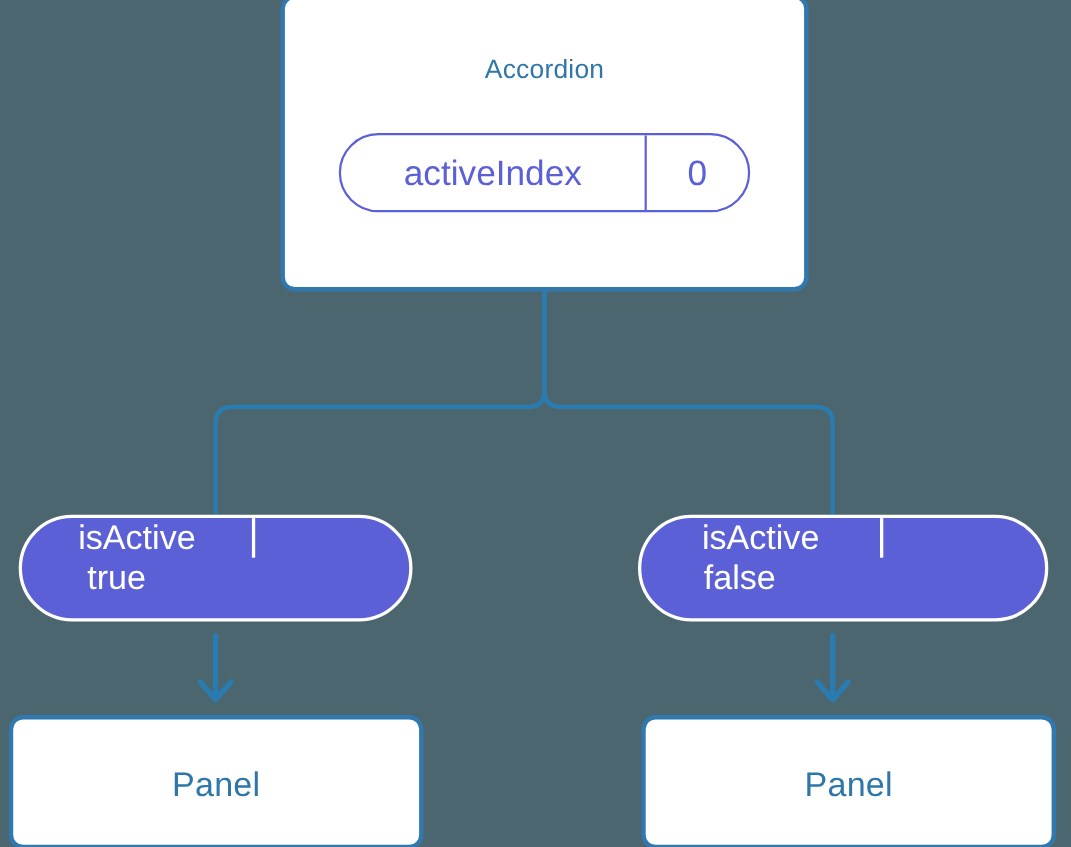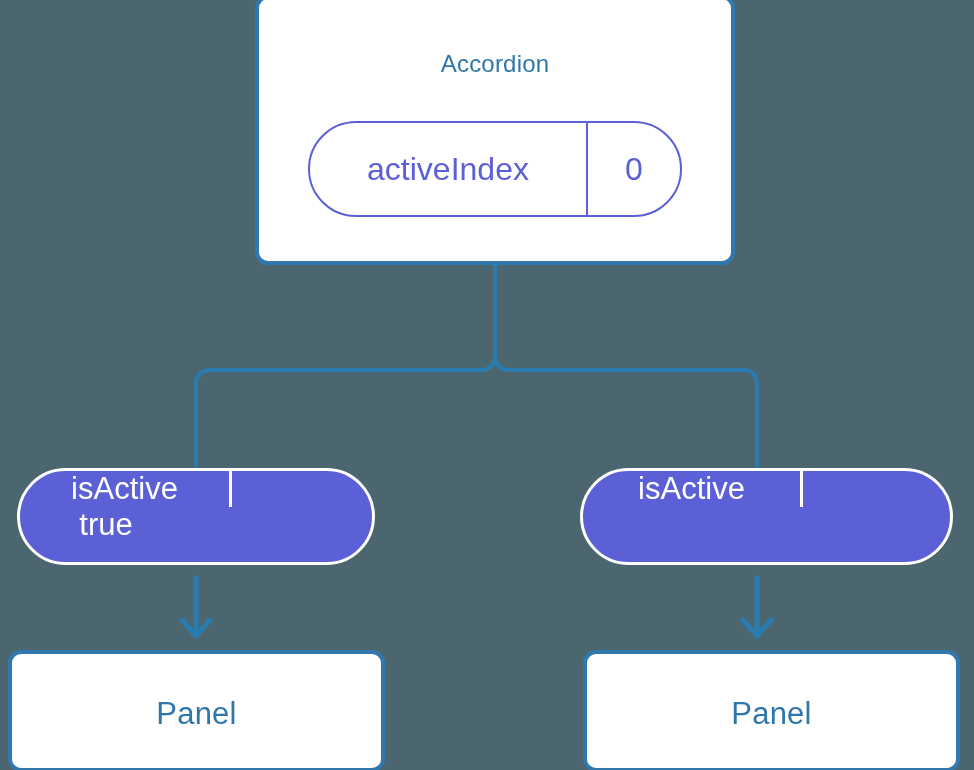--- a/index.html
+++ b/index.html
@@ -88,21 +88,21 @@
   }
   .pill-outline .pill-val {
     color: #5c60d6;
     font-size: 32px;
   }
 
   #state-activeindex {
     left: 308px;
     top: 121px;
     width: 374px;
-    height: 96px;
+    height: 72px;
   }
   #state-activeindex .pill-key { width: 278px; }
   #state-activeindex .pill-val { width: 92px; }
 
   
   .pill-filled {
     border: 3px solid #ffffff;
     background: #5b60d6;
     flex-direction: column;
   }
@@ -183,20 +183,21 @@
     <div class="pill-val">0</div>
   </div>
 
   <div class="pill pill-filled" id="prop-left">
     <div class="pill-key">isActive</div>
     <div class="pill-val">true</div>
   </div>
 
   <div class="pill pill-filled" id="prop-right">
     <div class="pill-key">isActive</div>
+    <div class="pill-val">false</div>
   </div>
 
   <div class="comp-card" id="panel-card-left">
     <div class="comp-title" id="panel-title-left">Panel</div>
   </div>
 
   <div class="comp-card" id="panel-card-right">
     <div class="comp-title" id="panel-title-right">Panel</div>
   </div>
 

